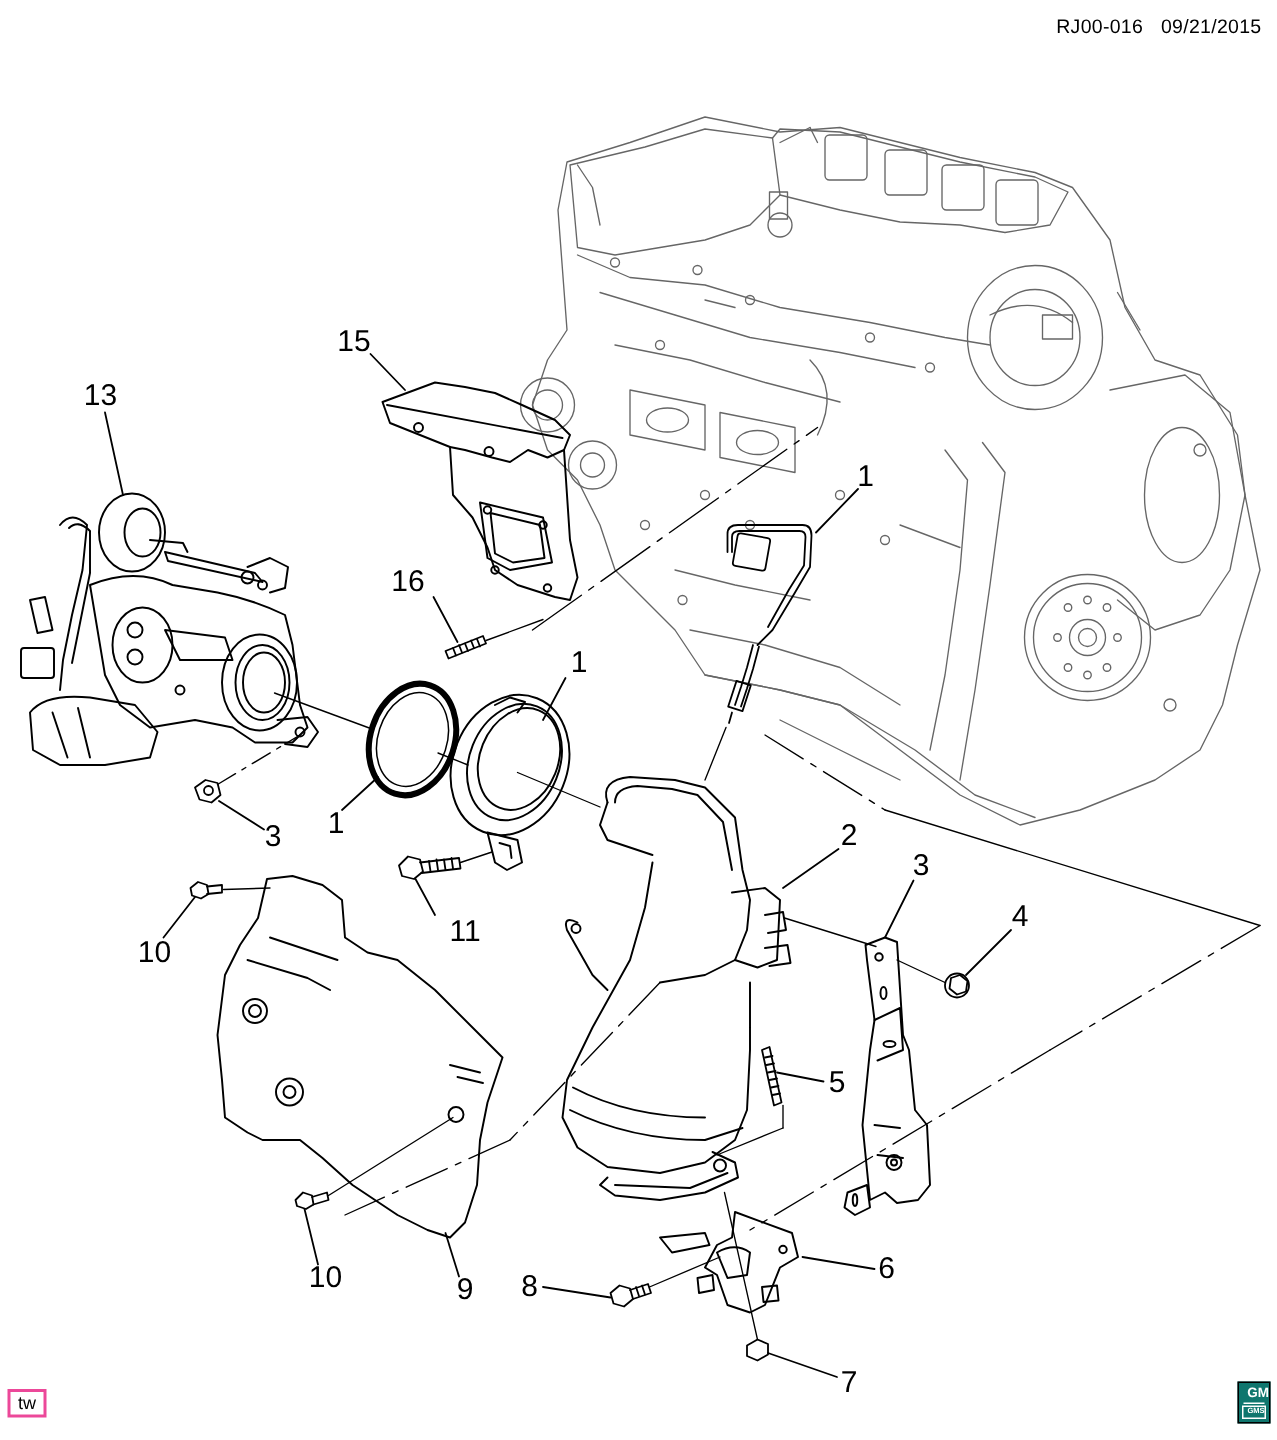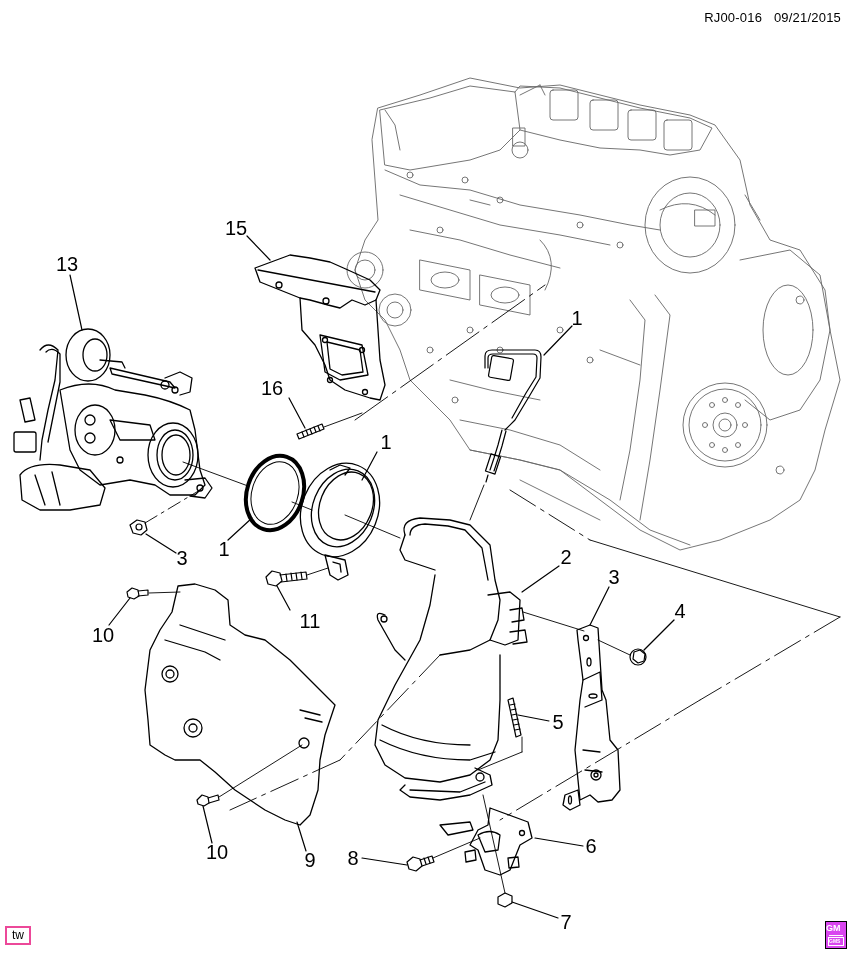--- a/index.html
+++ b/index.html
@@ -4,22 +4,22 @@
 <style>
   html, body { margin:0; padding:0; background:#ffffff; }
   body { width:851px; height:960px; position:relative; overflow:hidden;
          font-family:"Liberation Sans", sans-serif; color:#000; }
   .header { position:absolute; top:10px; right:10px; font-size:13px; letter-spacing:0.2px; }
   .header span { margin-left:8px; }
   .diagram { position:absolute; left:0; top:0; width:851px; height:960px; }
   .callout { position:absolute; font-size:20px; line-height:16px; transform:translate(-50%,-50%); white-space:nowrap;text-align:center; }
   .tw-badge { position:absolute; left:5px; top:926px; width:22px; height:15px; border:2px solid #ec4899;
               font-size:12px; line-height:15px; text-align:center; }
-  .gm-logo { position:absolute; left:825px; top:921px; width:20px; height:26px; background:#d946ef; border:1px solid #000;
-             color:#fff; font-size:9px; font-weight:bold; text-align:left; line-height:12px; font-family:"Liberation Sans Narrow","Liberation Sans",sans-serif; }
+  .gm-logo { position:absolute; left:825px; top:921px; width:20px; height:26px; background:#0f766e; border:1px solid #000;
+             color:#fff; font-size:9px; font-weight:bold; text-align:right; line-height:12px; font-family:"Liberation Sans Narrow","Liberation Sans",sans-serif; }
   .gm-logo .line { height:1px; background:#fff; margin:1px 3px; }
   .gm-logo .sub { font-size:5px; line-height:7px; border:1px solid #fff; margin:1px 2px; color:#fff; }
 </style>
 </head>
 <body>
 
 <div class="header">
   <span>RJ00-016</span>
   <span>09/21/2015</span>
 </div>

